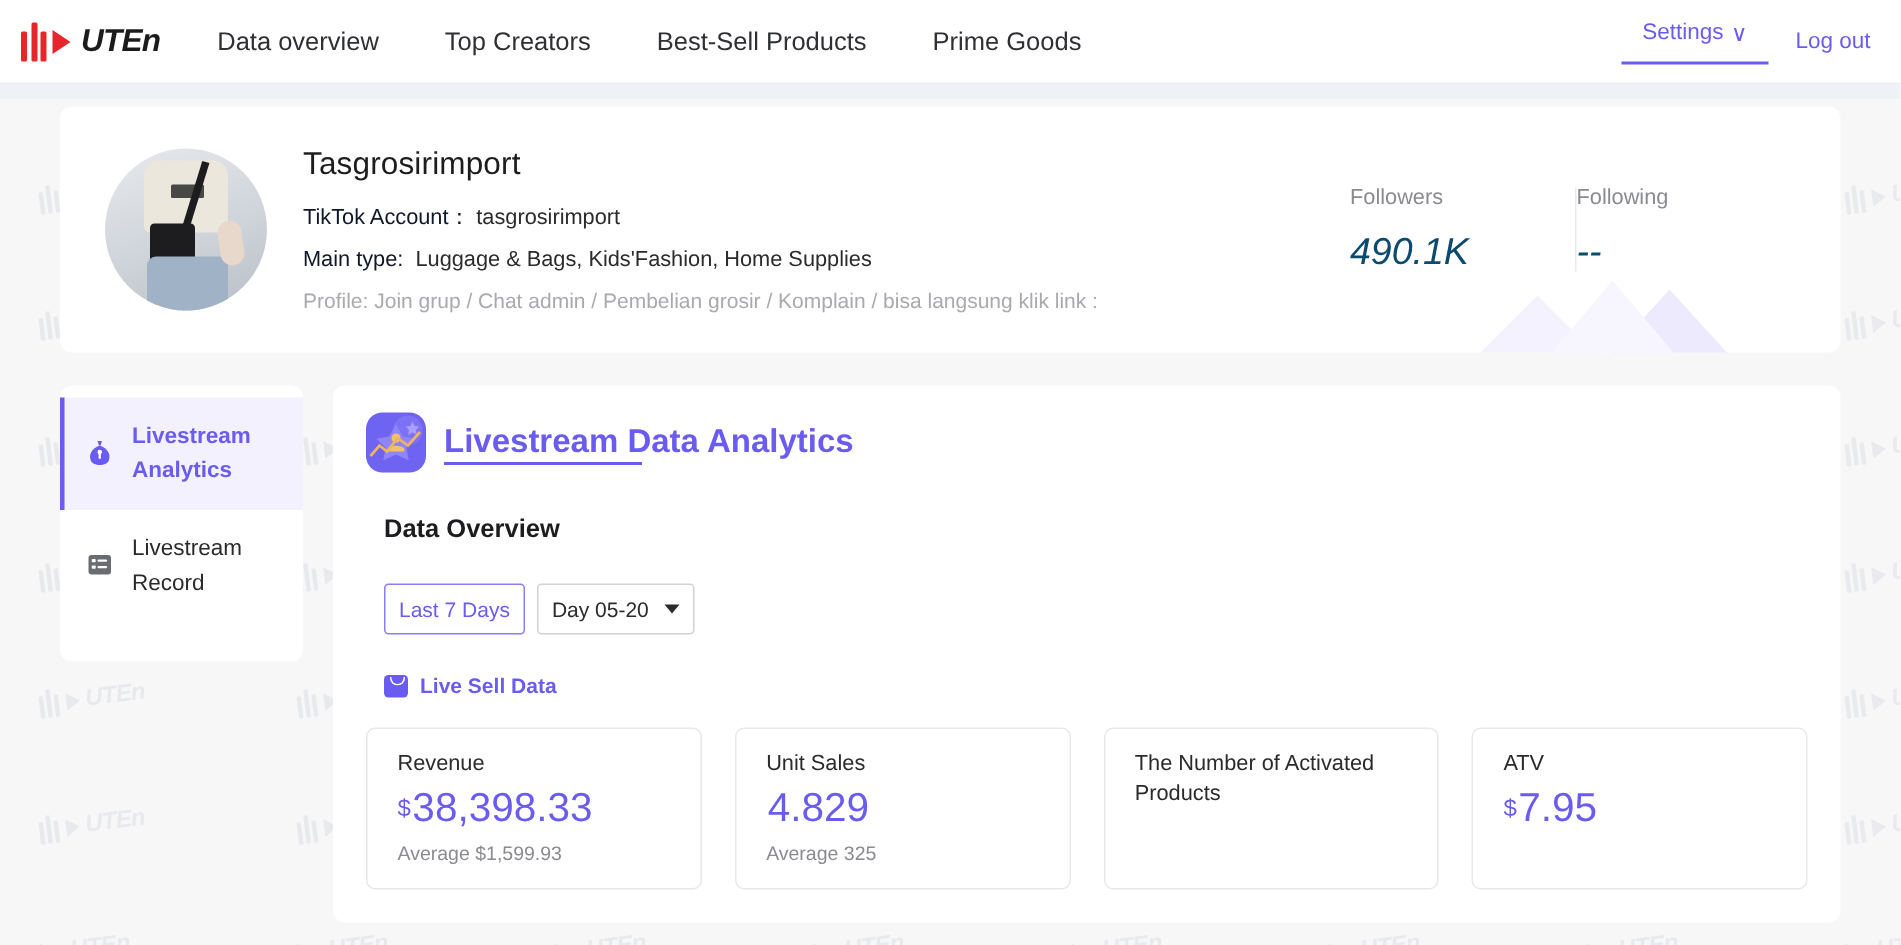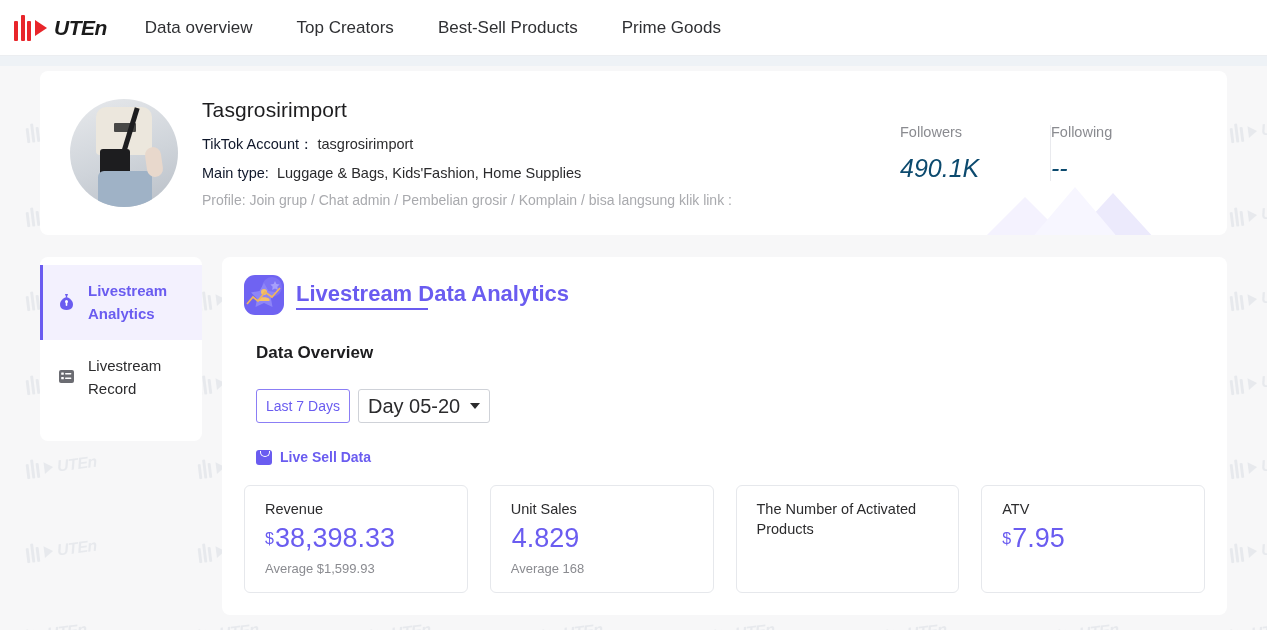--- a/index.html
+++ b/index.html
@@ -188,21 +188,21 @@
     font-size:17px; font-weight:bold; color:#1d1d1f;
     margin:28px 0 0 12px;
   }
   .filters{ display:flex; gap:8px; margin:26px 0 0 12px; }
   .chip{
     border:1px solid #8b7ef5; color:#6a5cf0; background:#fff;
     font-size:14px; padding:8px 9px; border-radius:3px; cursor:pointer;
   }
   .select{
     border:1px solid #cfd2d8; color:#2b2b2d; background:#fff;
-    font-size:20px; padding:4px 9px; border-radius:3px; cursor:pointer;
+    font-size:14px; padding:4px 9px; border-radius:3px; cursor:pointer;
     display:flex; align-items:center; gap:10px;
   }
   .caret{
     width:0;height:0;border-left:5px solid transparent;
     border-right:5px solid transparent;border-top:6px solid #2b2b2d;
   }
   .live-sell{
     display:flex; align-items:center; gap:8px;
     margin:26px 0 0 12px;
   }
@@ -241,20 +241,27 @@
     <span class="brand">UTEn</span>
   </div>
 
   <div class="nav-links">
     <span class="nav-link">Data overview</span>
     <span class="nav-link">Top Creators</span>
     <span class="nav-link">Best-Sell Products</span>
     <span class="nav-link">Prime Goods</span>
   </div>
 
+  <div class="nav-right">
+    <span class="settings">
+      <span>Settings</span>
+      <span>∨</span>
+    </span>
+    <span class="logout">Log out</span>
+  </div>
 </div>
 
 <div class="page">
 
   <div class="wm-layer">
       <div class="wm" style="left: 26px; top: -20px;">
         <span class="bars">
           <i></i>
           <i></i>
           <i></i>
@@ -909,21 +916,21 @@
             <span class="cur">$</span><span>38,398.33</span>
           </div>
           <div class="sub">Average $1,599.93</div>
         </div>
 
         <div class="card">
           <div class="k">Unit Sales</div>
           <div class="v">
             <span class="cur"></span><span>4.829</span>
           </div>
-          <div class="sub">Average 168</div>
+          <div class="sub">Average 325</div>
         </div>
 
         <div class="card">
           <div class="k">The Number of Activated Products</div>
           <div class="sub"></div>
         </div>
 
         <div class="card">
           <div class="k">ATV</div>
           <div class="v">

